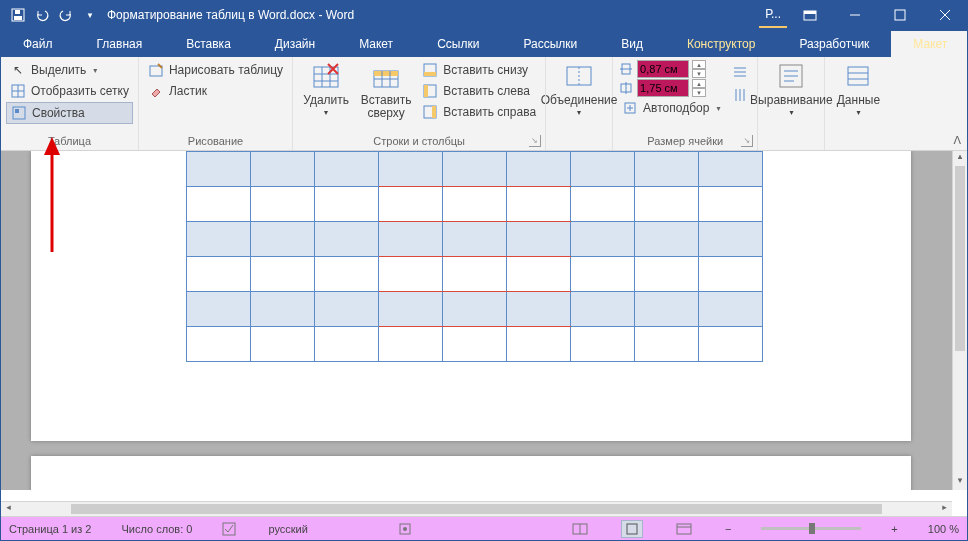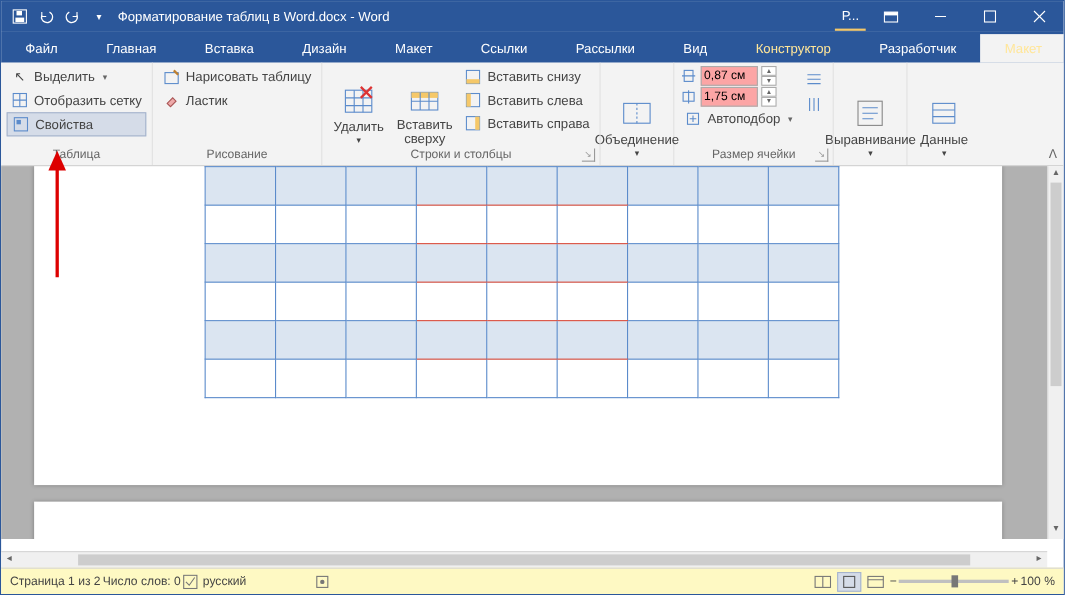--- a/index.html
+++ b/index.html
@@ -18,27 +18,27 @@
 .tab-area-right { margin-left:auto; display:flex; align-items:center; padding-right:6px; gap:10px; }
 .tab-area-right .help { display:flex; align-items:center; gap:4px; color:#d0d8ea; cursor:text; }
 .tab-area-right .icon { cursor:pointer; }
 .ribbon { height:94px; background:#f3f3f3; border-bottom:1px solid #d4d4d4; display:flex; font-size:12px; color:#444; position:relative; }
 .ribbon-group { border-right:1px solid #e1e1e1; display:flex; flex-direction:column; padding:3px 5px 0; }
 .ribbon-group .body { flex:1; display:flex; gap:4px; }
 .ribbon-group .label { text-align:center; font-size:11px; color:#666; padding:2px 0 3px; white-space:nowrap; }
 .small-btn { display:flex; align-items:center; gap:5px; padding:2px 4px; cursor:pointer; white-space:nowrap; }
 .small-btn.dd::after { content:"▾"; font-size:8px; margin-left:2px; color:#666; }
 .small-btn.highlight { background:#d5dce8; border:1px solid #a6b4cc; }
-.big-btn { display:flex; flex-direction:column; align-items:center; justify-content:flex-end; width:56px; cursor:pointer; gap:2px; text-align:center; line-height:1.1; }
+.big-btn { display:flex; flex-direction:column; align-items:center; justify-content:flex-start; width:56px; cursor:pointer; gap:2px; text-align:center; line-height:1.1; }
 .big-btn .ico-lg { width:32px; height:32px; display:flex; align-items:center; justify-content:center; }
 .col { display:flex; flex-direction:column; gap:1px; }
 .ico { width:16px; height:16px; display:inline-flex; align-items:center; justify-content:center; }
 svg { display:block; }
 .input-cell { display:flex; align-items:center; gap:3px; }
-.input-cell input { width:52px; height:18px; font-size:11px; border:1px solid #ababab; padding:0 2px; background:#fca5a5; }
+.input-cell input { width:52px; height:18px; font-size:11px; border:1px solid #ababab; padding:0 2px; background:#be185d; }
 .spinner { display:flex; flex-direction:column; }
 .spinner div { width:14px; height:9px; border:1px solid #ababab; background:#fff; font-size:7px; line-height:7px; text-align:center; color:#666; cursor:pointer; }
 .launcher { position:absolute; right:4px; bottom:3px; width:12px; height:12px; border:1px solid #999; border-top:none; border-left:none; cursor:pointer; }
 .launcher::after{content:"↘"; font-size:8px; color:#999; position:relative; top:-3px; left:2px;}
 .collapse-ribbon { position:absolute; right:6px; bottom:3px; font-size:11px; color:#666; cursor:pointer; }
 .doc-area { position:absolute; top:150px; left:0; right:15px; bottom:50px; background:#b1b1b1; overflow:hidden; }
 .page-wrap { position:absolute; left:30px; top:0; width:880px; height:290px; background:#fff; box-shadow:0 0 4px rgba(0,0,0,.3); }
 .page2 { position:absolute; left:30px; top:305px; width:880px; height:40px; background:#fff; box-shadow:0 0 4px rgba(0,0,0,.3); }
 .word-table { border-collapse:collapse; position:absolute; left:155px; top:0; }
 .word-table td { width:64px; height:35px; border:1px solid #5b8bcb; }
@@ -47,21 +47,21 @@
 .word-table td.redbot { border-bottom:1px solid #d94a3a; }
 .arrow-annot { position:absolute; left:36px; top:136px; pointer-events:none; }
 .vscroll { position:absolute; right:0; top:150px; width:15px; bottom:50px; background:#f0f0f0; border-left:1px solid #d4d4d4; }
 .vscroll .up,.vscroll .down{height:15px; text-align:center; font-size:9px; color:#666; cursor:pointer;}
 .vscroll .track{position:absolute; top:15px; bottom:15px; left:0; right:0;}
 .vscroll .thumb{position:absolute; top:0; height:60%; left:2px; right:2px; background:#cdcdcd; cursor:pointer;}
 .hscroll { position:absolute; left:0; right:15px; bottom:24px; height:15px; background:#f0f0f0; border-top:1px solid #d4d4d4; display:flex; }
 .hscroll .left,.hscroll .right{width:15px; text-align:center; font-size:9px; color:#666; cursor:pointer;}
 .hscroll .track{flex:1; position:relative;}
 .hscroll .thumb{position:absolute; left:6%; width:88%; top:2px; bottom:2px; background:#cdcdcd; cursor:pointer;}
-.statusbar { position:absolute; bottom:0; left:0; right:0; height:24px; background:#fef9c3; border-top:1px solid #d4d4d4; display:flex; align-items:center; font-size:11px; color:#444; padding:0 8px; gap:2px; }
+.statusbar { position:absolute; bottom:0; left:0; right:0; height:24px; background:#f0abfc; border-top:1px solid #d4d4d4; display:flex; align-items:center; font-size:11px; color:#444; padding:0 8px; gap:30px; }
 .statusbar .spacer { flex:1; }
 .statusbar .view-btn { width:22px; height:18px; display:flex; align-items:center; justify-content:center; cursor:pointer; border:1px solid transparent; }
 .statusbar .view-btn.active { background:#d5dce8; border-color:#a6b4cc; }
 .zoom-slider { width:100px; height:3px; background:#c0c0c0; position:relative; cursor:pointer; }
 .zoom-slider .handle { position:absolute; left:48px; top:-4px; width:6px; height:11px; background:#777; }
 .titlebar .p-indicator{border-bottom:2px solid #f5c869; padding:0 6px; height:26px; display:flex; align-items:center;}
 </style>
 </head>
 <body>
 

